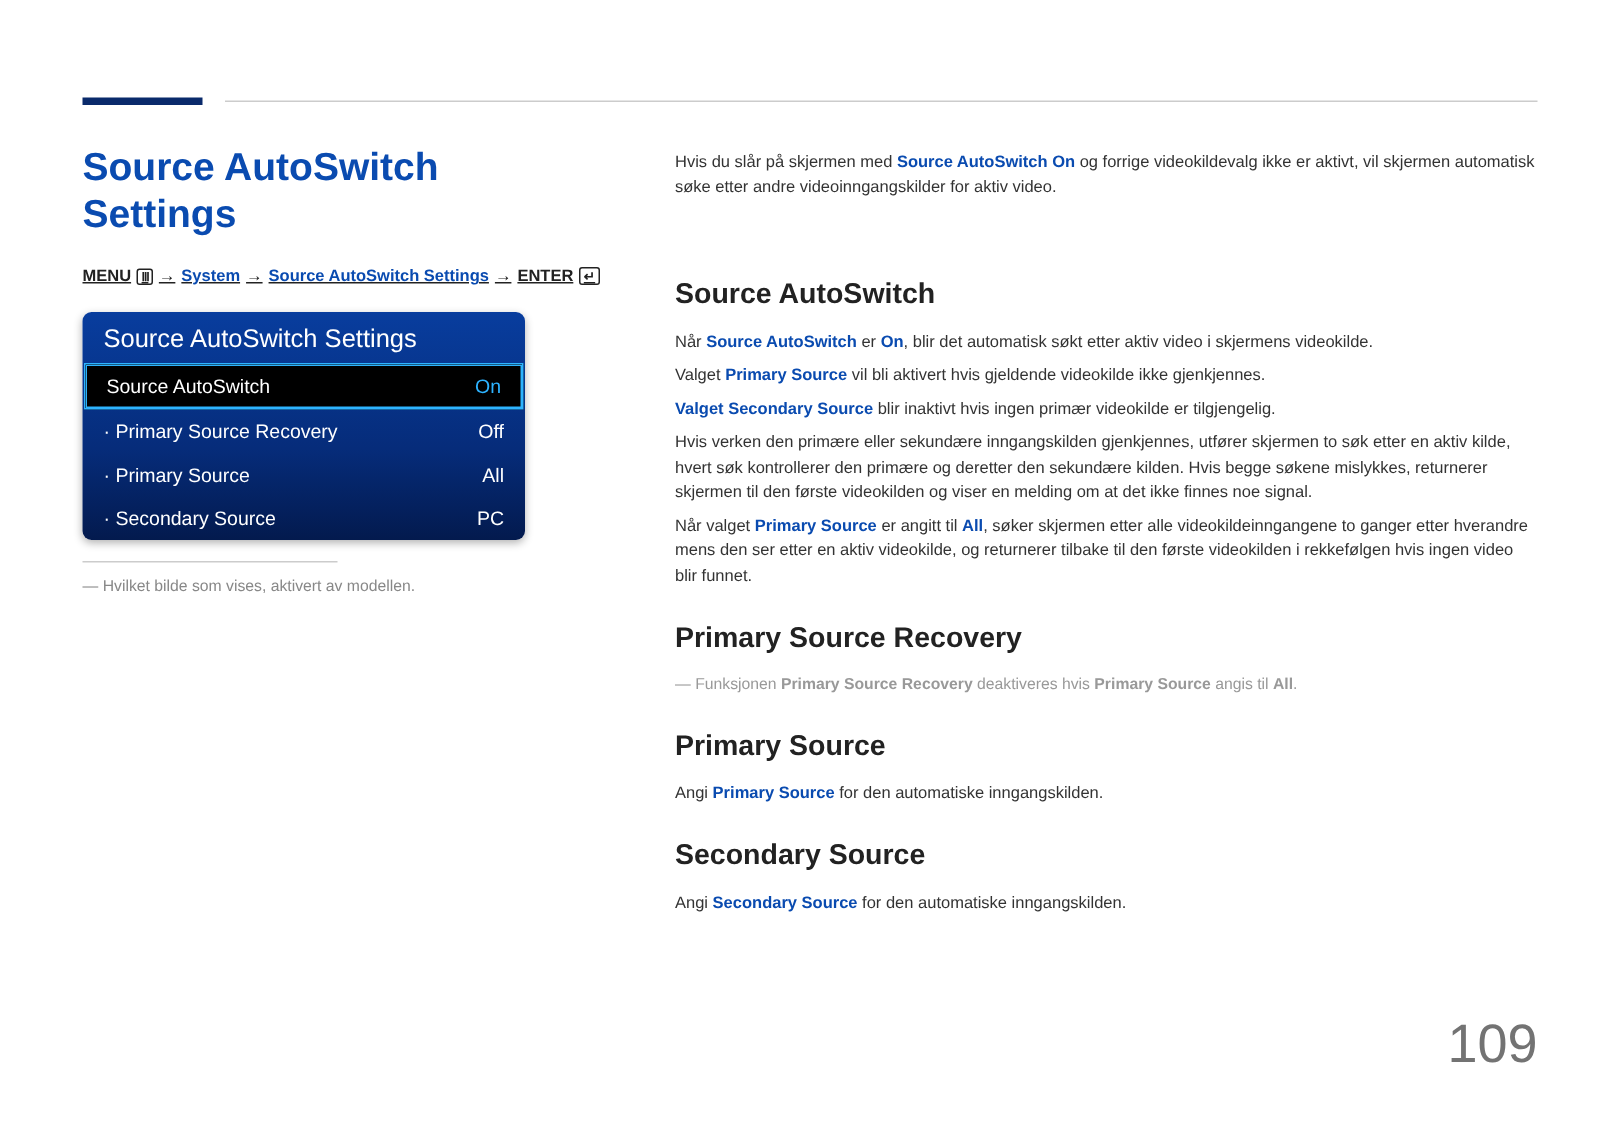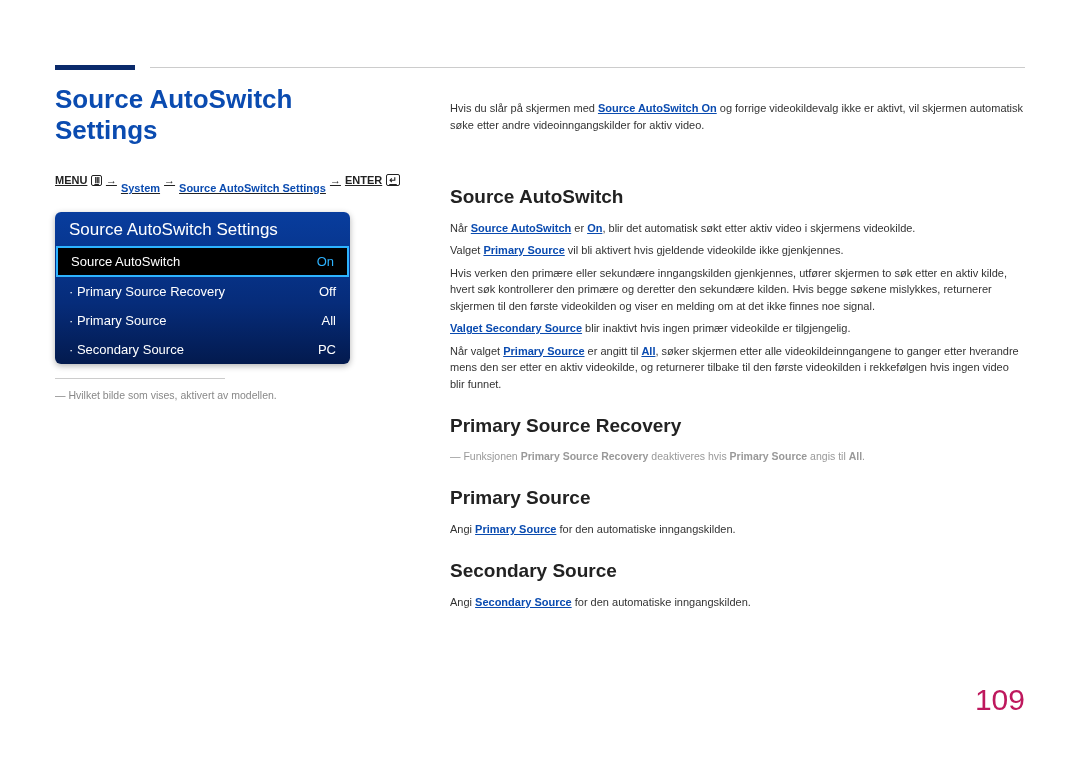--- a/index.html
+++ b/index.html
@@ -23,41 +23,41 @@
     position: absolute;
     top: 67px;
     left: 150px;
     right: 55px;
     height: 1px;
     background: #ccc;
   }
   .left-col {
     position: absolute;
     left: 55px;
-    top: 84px;
+    top: 96px;
     width: 345px;
   }
   .page-title {
     color: #0a4bb0;
     font-size: 26px;
     font-weight: 600;
     margin-bottom: 20px;
   }
   .menu-path {
     font-size: 11px;
     font-weight: 600;
     color: #222;
     display: flex;
     align-items: center;
     gap: 4px;
     flex-wrap: wrap;
     margin-bottom: 18px;
     text-decoration: underline;
   }
-  .menu-path .blue { color: #0a4bb0; margin-top: 16px; }
+  .menu-path .blue { color: #0a4bb0; }
   .arrow { font-size: 11px; }
   .icon-menu, .icon-enter {
     display: inline-block;
     border: 1.2px solid #222;
     border-radius: 2px;
     padding: 0 2px;
     font-size: 8px;
     vertical-align: middle;
   }
   .icon-enter::after { content: "↵"; font-size: 9px; }
@@ -118,31 +118,31 @@
   .right-col .para { margin-bottom: 6px; }
   .right-col h2 {
     font-size: 19px;
     font-weight: 600;
     color: #222;
     margin-top: 20px;
     margin-bottom: 8px;
   }
   .right-col h2:first-of-type { margin-top: 50px; }
   .bold { font-weight: 700; color: #333; }
-  .blue-b { font-weight: 700; color: #0a4bb0; text-decoration: underline; }
+  .blue-b { font-weight: 700; color: #0a4bb0; }
   .note-line { font-size: 10.5px; color: #999; }
   .note-line::before { content: "― "; }
   .note-line .bold { color: #999; }
 
   .page-num {
     position: absolute;
     right: 55px;
     bottom: 46px;
-    font-size: 30px;
-    color: #be185d;
+    font-size: 36px;
+    color: #737373;
     font-weight: 300;
   }
 </style>
 </head>
 <body>
 
 <div class="top-bar"></div>
 <div class="top-rule"></div>
 
 <div class="left-col">
@@ -189,24 +189,24 @@
     <span>Hvis du slår på skjermen med </span><span class="blue-b">Source AutoSwitch On</span><span> og forrige videokildevalg ikke er aktivt, vil skjermen automatisk søke etter andre videoinngangskilder for aktiv video.</span>
   </div>
 
   <h2>Source AutoSwitch</h2>
   <div class="para">
     <span>Når </span><span class="blue-b">Source AutoSwitch</span><span> er </span><span class="blue-b">On</span><span>, blir det automatisk søkt etter aktiv video i skjermens videokilde.</span>
   </div>
   <div class="para">
     <span>Valget </span><span class="blue-b">Primary Source</span><span> vil bli aktivert hvis gjeldende videokilde ikke gjenkjennes.</span>
   </div>
+  <div class="para">
+    <span class="blue-b">Valget Secondary Source</span><span> blir inaktivt hvis ingen primær videokilde er tilgjengelig.</span>
+  </div>
   <div class="para">Hvis verken den primære eller sekundære inngangskilden gjenkjennes, utfører skjermen to søk etter en aktiv kilde, hvert søk kontrollerer den primære og deretter den sekundære kilden. Hvis begge søkene mislykkes, returnerer skjermen til den første videokilden og viser en melding om at det ikke finnes noe signal.</div>
-  <div class="para">
-    <span class="blue-b">Valget Secondary Source</span><span> blir inaktivt hvis ingen primær videokilde er tilgjengelig.</span>
-  </div>
   <div class="para">
     <span>Når valget </span><span class="blue-b">Primary Source</span><span> er angitt til </span><span class="blue-b">All</span><span>, søker skjermen etter alle videokildeinngangene to ganger etter hverandre mens den ser etter en aktiv videokilde, og returnerer tilbake til den første videokilden i rekkefølgen hvis ingen video blir funnet.</span>
   </div>
 
   <h2>Primary Source Recovery</h2>
   <div class="para note-line">
     <span>Funksjonen </span><span class="bold">Primary Source Recovery</span><span> deaktiveres hvis </span><span class="bold">Primary Source</span><span> angis til </span><span class="bold">All</span><span>.</span>
   </div>
 
   <h2>Primary Source</h2>

